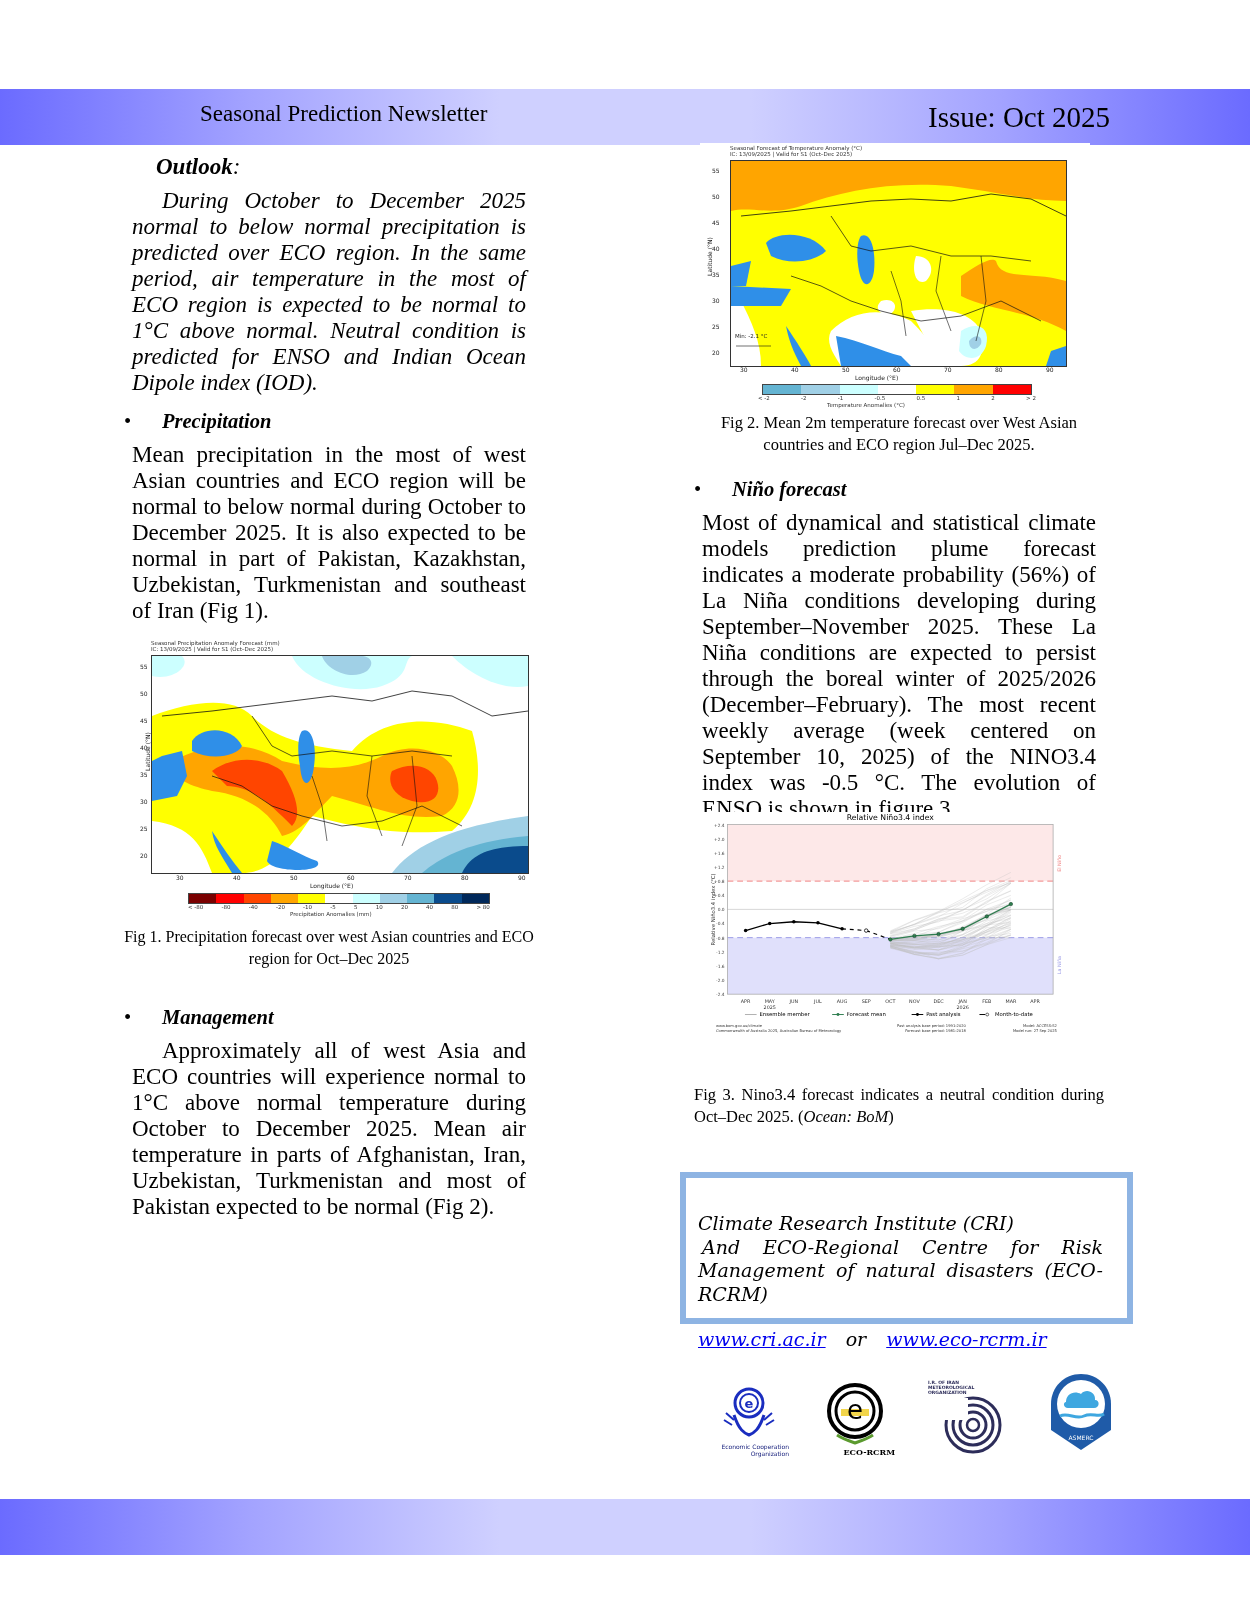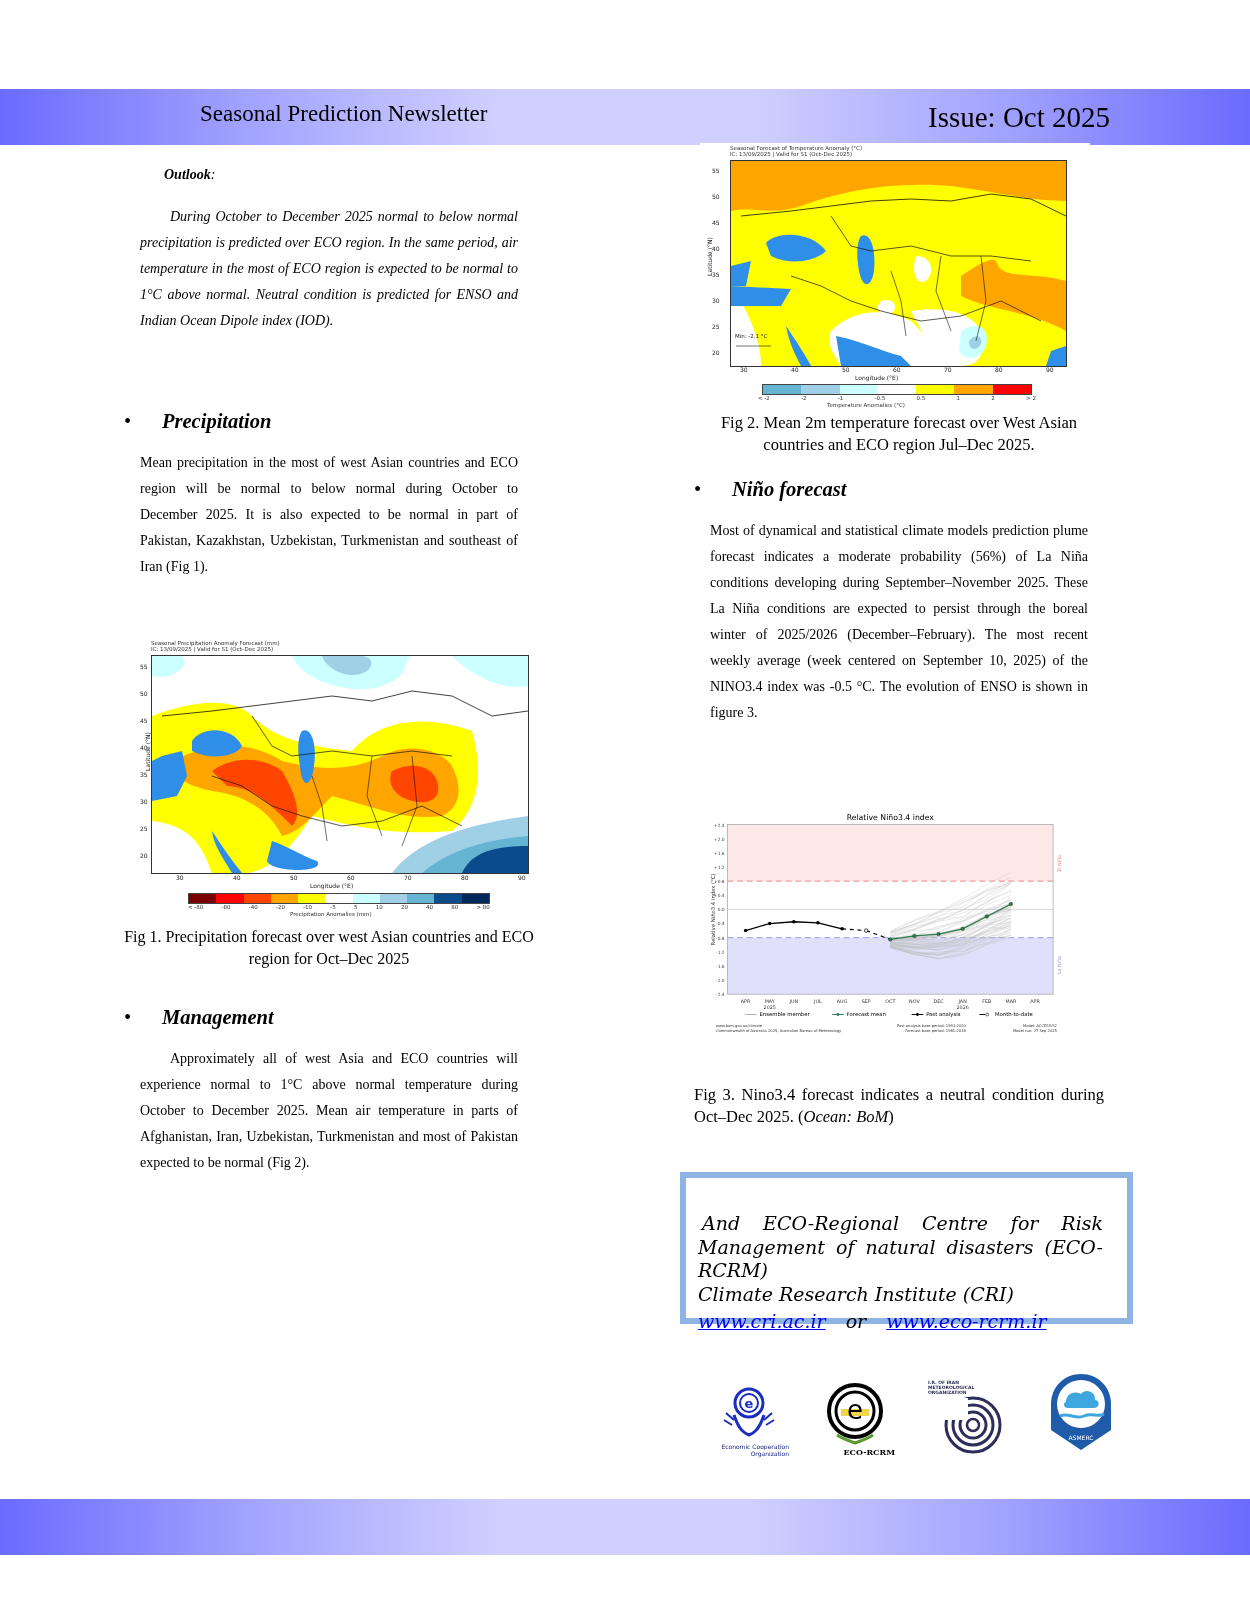--- a/index.html
+++ b/index.html
@@ -8,21 +8,21 @@
   .band { position: absolute; left: 0; width: 1250px; height: 56px;
           background: linear-gradient(to right, #6b6bff 0%, #a3a3ff 20%, #cfd0ff 40%, #cfd0ff 60%, #a3a3ff 80%, #6b6bff 100%); }
   .band.top { top: 63px; margin-top: 26px; }
   .band.bottom { top: 1499px; }
   .hdr-title { position: absolute; left: 200px; top: 12px; font-size: 23px; }
   .hdr-issue { position: absolute; left: 928px; top: 12px; font-size: 29px; }
 
   .col { position: absolute; }
   .left { left: 124px; width: 410px; }
   .right { left: 694px; width: 410px; }
-  .p { font-size: 14px; line-height: 26px; text-align: justify; margin: 16px; }
+  .p { font-size: 23px; line-height: 26px; text-align: justify; margin: 8px; }
   .it { font-style: italic; }
   .indent { text-indent: 30px; }
   .bullet-h { display: flex; align-items: center; font-size: 20.5px; font-weight: bold; font-style: italic; height: 26px; }
   .bullet-h .dot { width: 38px; font-style: normal; font-weight: normal; }
   .cap { font-size: 16px; line-height: 22px; text-align: center; margin: 0; }
   .cap.justify { text-align: justify; }
 
   .fig { position: absolute; background: #fff; }
   .map { position: absolute; overflow: hidden; }
   .map-title { position: absolute; font-family: "DejaVu Sans", sans-serif; font-size: 5.5px; color: #333; line-height: 6px; }
@@ -358,23 +358,23 @@
       <text x="268" y="214" font-family="DejaVu Sans, sans-serif" font-size="3.8" fill="#333" text-anchor="end">Past analysis base period: 1991-2020</text>
       <text x="268" y="219" font-family="DejaVu Sans, sans-serif" font-size="3.8" fill="#333" text-anchor="end">Forecast base period: 1981-2018</text>
       <text x="362" y="214" font-family="DejaVu Sans, sans-serif" font-size="3.8" fill="#333" text-anchor="end">Model: ACCESS-S2</text>
       <text x="362" y="219" font-family="DejaVu Sans, sans-serif" font-size="3.8" fill="#333" text-anchor="end">Model run: 27 Sep 2025</text>
     </svg>
 </div>
 <p class="cap justify" style="position:absolute; left:694px; top:1084px; width:410px; font-size:16.5px;"><span>Fig 3. Nino3.4 forecast indicates a neutral condition during Oct–Dec 2025. (</span><i>Ocean: BoM</i><span>)</span></p>
 
 <div class="contact">
   <div class="txt">
+    <div>Climate Research Institute (CRI)</div>
     <div style="text-indent:4px;">And ECO-Regional Centre for Risk Management of natural disasters (ECO-RCRM)</div>
-    <div>Climate Research Institute (CRI)</div>
-    <div style="margin-top:4px;">
+    <div style="margin-top:22px;">
       <a>www.cri.ac.ir</a>
       <span style="margin:0 14px;">or</span>
       <a>www.eco-rcrm.ir</a>
     </div>
   </div>
 </div>
 
 <div class="logo" style="left:714px; top:1385px; width:70px; height:70px;">
   <svg width="70" height="60" viewBox="0 0 70 60">
     <circle cx="35" cy="18" r="14" fill="none" stroke="#1a2dbf" stroke-width="3"></circle>

